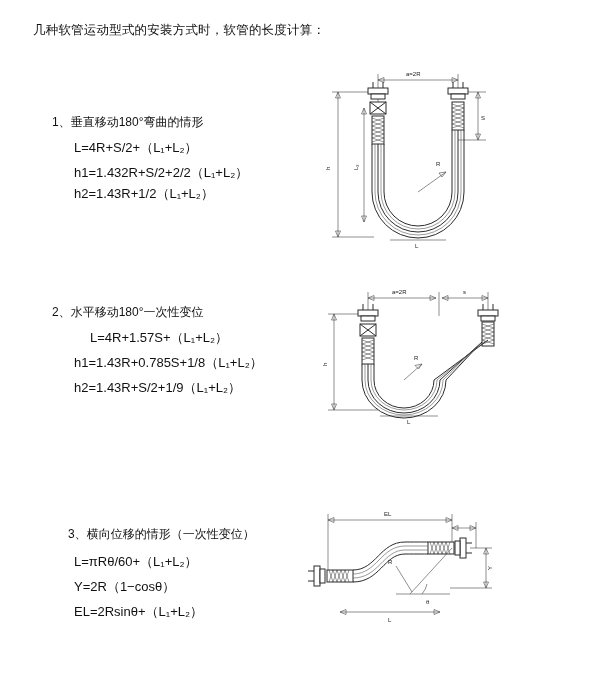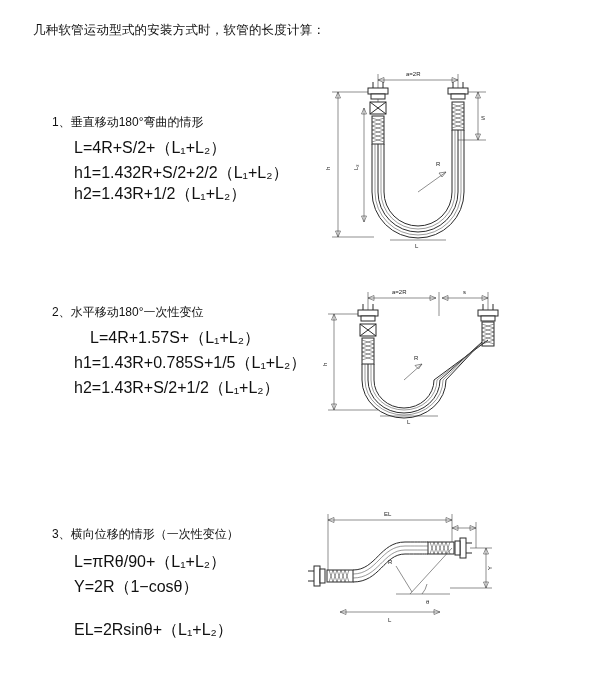--- a/index.html
+++ b/index.html
@@ -26,21 +26,21 @@
     top: 22px;
     font-size: 12.5px;
     letter-spacing: 0.2px;
     white-space: nowrap;
   }
   .section {
     position: absolute;
   }
   .sec-text {
     position: absolute;
-    font-size: 16px;
+    font-size: 13px;
     line-height: 25px;
     white-space: nowrap;
   }
   .sec-title {
     font-size: 12px;
   }
   .formula {
     margin-left: 22px;
   }
   .fig {
@@ -157,22 +157,22 @@
       <line class="dim" x1="72" y1="178" x2="128" y2="178"></line>
       <text class="txt-s" x="97" y="186">L</text>
     </svg>
   </div>
 
   <div class="section" style="left:0;top:0;">
     <div class="sec-text sec-title" style="left:52px;top:300px;">
       <span>2、</span><span>水平移动180°一次性变位</span>
     </div>
     <div class="sec-text formula" style="left:68px;top:325px;">L=4R+1.57S+（L₁+L₂）</div>
-    <div class="sec-text formula" style="left:52px;top:350px;">h1=1.43R+0.785S+1/5（L₁+L₂）</div>
-    <div class="sec-text formula" style="left:52px;top:375px;">h2=1.43R+S/2+1/2（L₁+L₂）</div>
+    <div class="sec-text formula" style="left:52px;top:350px;">h1=1.43R+0.785S+1/8（L₁+L₂）</div>
+    <div class="sec-text formula" style="left:52px;top:375px;">h2=1.43R+S/2+1/9（L₁+L₂）</div>
   </div>
 
   <div class="fig" style="left:318px;top:280px;">
     <svg width="200" height="160" viewBox="0 0 200 160">
 
       <line class="dim" x1="50" y1="18" x2="118" y2="18"></line>
       <path class="dim" d="M50 18 l6 -2.5 v5 z" fill="#444"></path>
       <path class="dim" d="M118 18 l-6 -2.5 v5 z" fill="#444"></path>
       <text class="txt-s" x="74" y="14">a=2R</text>
 
@@ -240,26 +240,26 @@
       <line class="dim" x1="86" y1="100" x2="104" y2="84"></line>
       <path class="dim" d="M104 84 l-7 1.5 l3.5 3.5 z" fill="#444"></path>
       <text class="txt-s" x="96" y="80">R</text>
 
       <line class="dim" x1="62" y1="136" x2="120" y2="136"></line>
       <text class="txt-s" x="89" y="144">L</text>
     </svg>
   </div>
 
   <div class="section" style="left:0;top:0;">
-    <div class="sec-text sec-title" style="left:52px;top:522px;">
+    <div class="sec-text sec-title" style="left:68px;top:522px;">
       <span>3、</span><span>横向位移的情形（一次性变位）</span>
     </div>
-    <div class="sec-text formula" style="left:52px;top:549px;">L=πRθ/90+（L₁+L₂）</div>
+    <div class="sec-text formula" style="left:52px;top:549px;">L=πRθ/60+（L₁+L₂）</div>
     <div class="sec-text formula" style="left:52px;top:574px;">Y=2R（1−cosθ）</div>
-    <div class="sec-text formula" style="left:52px;top:599px;margin-top:18px;">EL=2Rsinθ+（L₁+L₂）</div>
+    <div class="sec-text formula" style="left:52px;top:599px;">EL=2Rsinθ+（L₁+L₂）</div>
   </div>
 
   <div class="fig" style="left:300px;top:500px;">
     <svg width="200" height="140" viewBox="0 0 200 140">
 
       <line class="dim" x1="28" y1="20" x2="152" y2="20"></line>
       <path class="dim" d="M28 20 l6 -2.5 v5 z" fill="#444"></path>
       <path class="dim" d="M152 20 l-6 -2.5 v5 z" fill="#444"></path>
       <text class="txt-s" x="84" y="16">EL</text>
       <line class="dim" x1="28" y1="14" x2="28" y2="72"></line>

